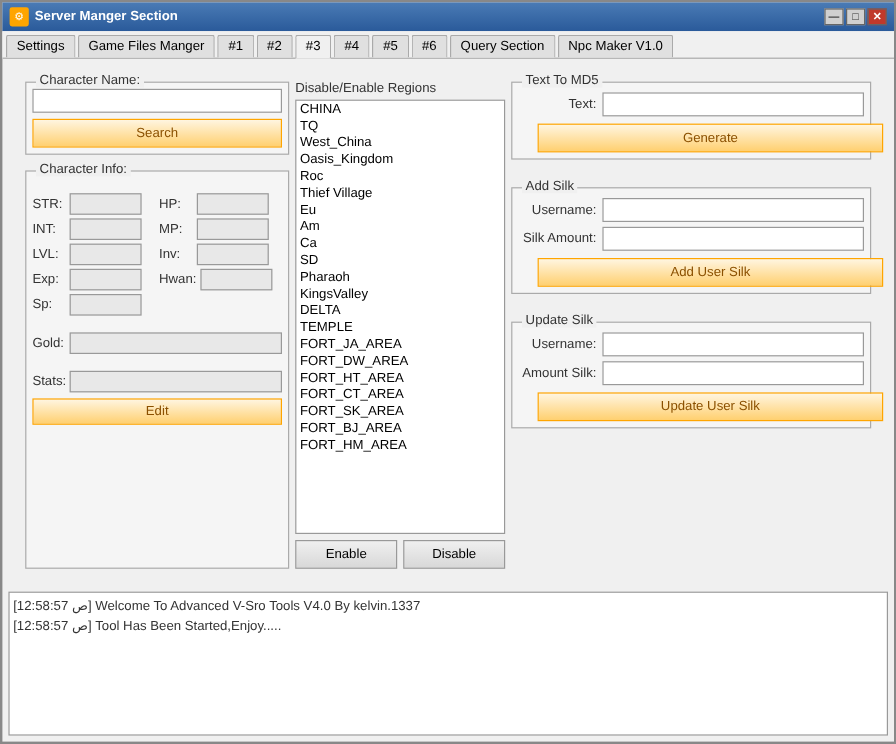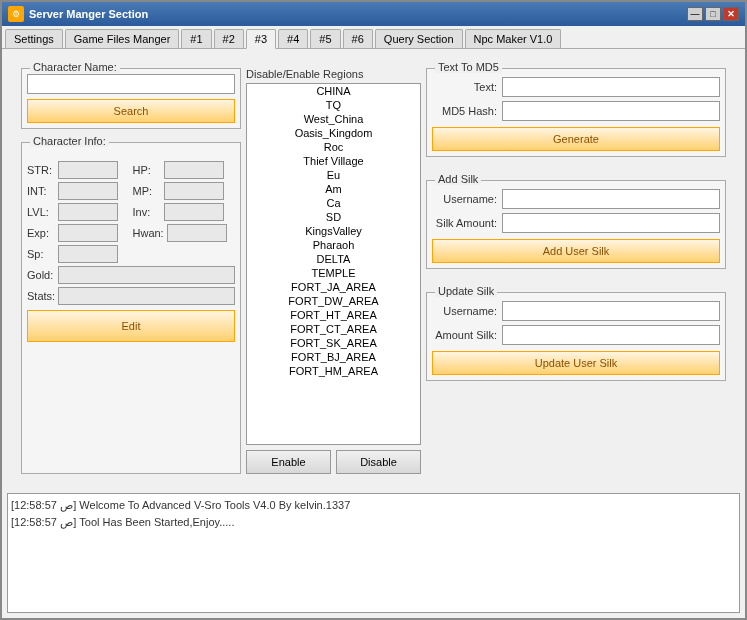--- a/index.html
+++ b/index.html
@@ -179,21 +179,21 @@
       height: 18px;
       border: 1px solid #999;
       background: #e8e8e8;
       font-size: 10px;
     }
 
     .gold-row, .stats-row {
       display: flex;
       align-items: center;
       gap: 3px;
-      margin-top: 3px;
+      margin-top: 14px;
     }
 
     .gold-input {
       flex: 1;
       height: 18px;
       border: 1px solid #999;
       background: #e8e8e8;
       font-size: 10px;
     }
 
@@ -206,21 +206,21 @@
 
     .sp-input {
       width: 60px;
       height: 18px;
       border: 1px solid #999;
       background: #e8e8e8;
     }
 
     .edit-btn {
       width: 100%;
-      height: 32px;
+      height: 22px;
       background: linear-gradient(to bottom, #fff5e0, #ffd070);
       border: 1px solid #ffa500;
       color: #8b5000;
       cursor: pointer;
       font-size: 11px;
       margin-top: 5px;
     }
 
     
     .middle-panel {
@@ -235,21 +235,20 @@
       color: #333;
       margin-bottom: 3px;
     }
 
     .regions-list {
       flex: 1;
       border: 1px solid #999;
       background: white;
       overflow-y: scroll;
       height: 280px;
-      text-align: center;
     }
 
     .regions-list div {
       padding: 1px 3px;
       cursor: pointer;
       font-size: 11px;
     }
 
     .regions-buttons {
       display: flex;
@@ -316,20 +315,21 @@
 
     .action-btn {
       width: 100%;
       height: 24px;
       background: linear-gradient(to bottom, #fff5e0, #ffd070);
       border: 1px solid #ffa500;
       color: #8b5000;
       cursor: pointer;
       font-size: 11px;
       margin-top: 2px;
+      margin-left: 16px;
     }
 
     
     .log-area {
       height: 120px;
       background: white;
       border: 1px solid #999;
       padding: 3px;
       overflow-y: scroll;
       font-size: 11px;
@@ -468,22 +468,22 @@
           <div>CHINA</div>
           <div>TQ</div>
           <div>West_China</div>
           <div>Oasis_Kingdom</div>
           <div>Roc</div>
           <div>Thief Village</div>
           <div>Eu</div>
           <div>Am</div>
           <div>Ca</div>
           <div>SD</div>
+          <div>Pharaoh</div>
           <div>KingsValley</div>
-          <div>Pharaoh</div>
           <div>DELTA</div>
           <div>TEMPLE</div>
           <div>FORT_JA_AREA</div>
           <div>FORT_DW_AREA</div>
           <div>FORT_HT_AREA</div>
           <div>FORT_CT_AREA</div>
           <div>FORT_SK_AREA</div>
           <div>FORT_BJ_AREA</div>
           <div>FORT_HM_AREA</div>
         </div>
@@ -494,24 +494,20 @@
     </div>
 
     <div class="right-panel">
 
       <div class="right-group">
         <span class="right-group-title">Text To MD5</span>
         <div class="field-row">
           <span class="field-label">Text:</span>
           <input class="field-input" type="text" style="">
         </div>
-        <div class="field-row">
-          <span class="field-label">MD5 Hash:</span>
-          <input class="field-input" type="text" style="">
-        </div>
         <button class="action-btn">Generate</button>
       </div>
 
       <div class="right-group">
         <span class="right-group-title">Add Silk</span>
         <div class="field-row">
           <span class="field-label">Username:</span>
           <input class="field-input" type="text" style="">
         </div>
         <div class="field-row">

